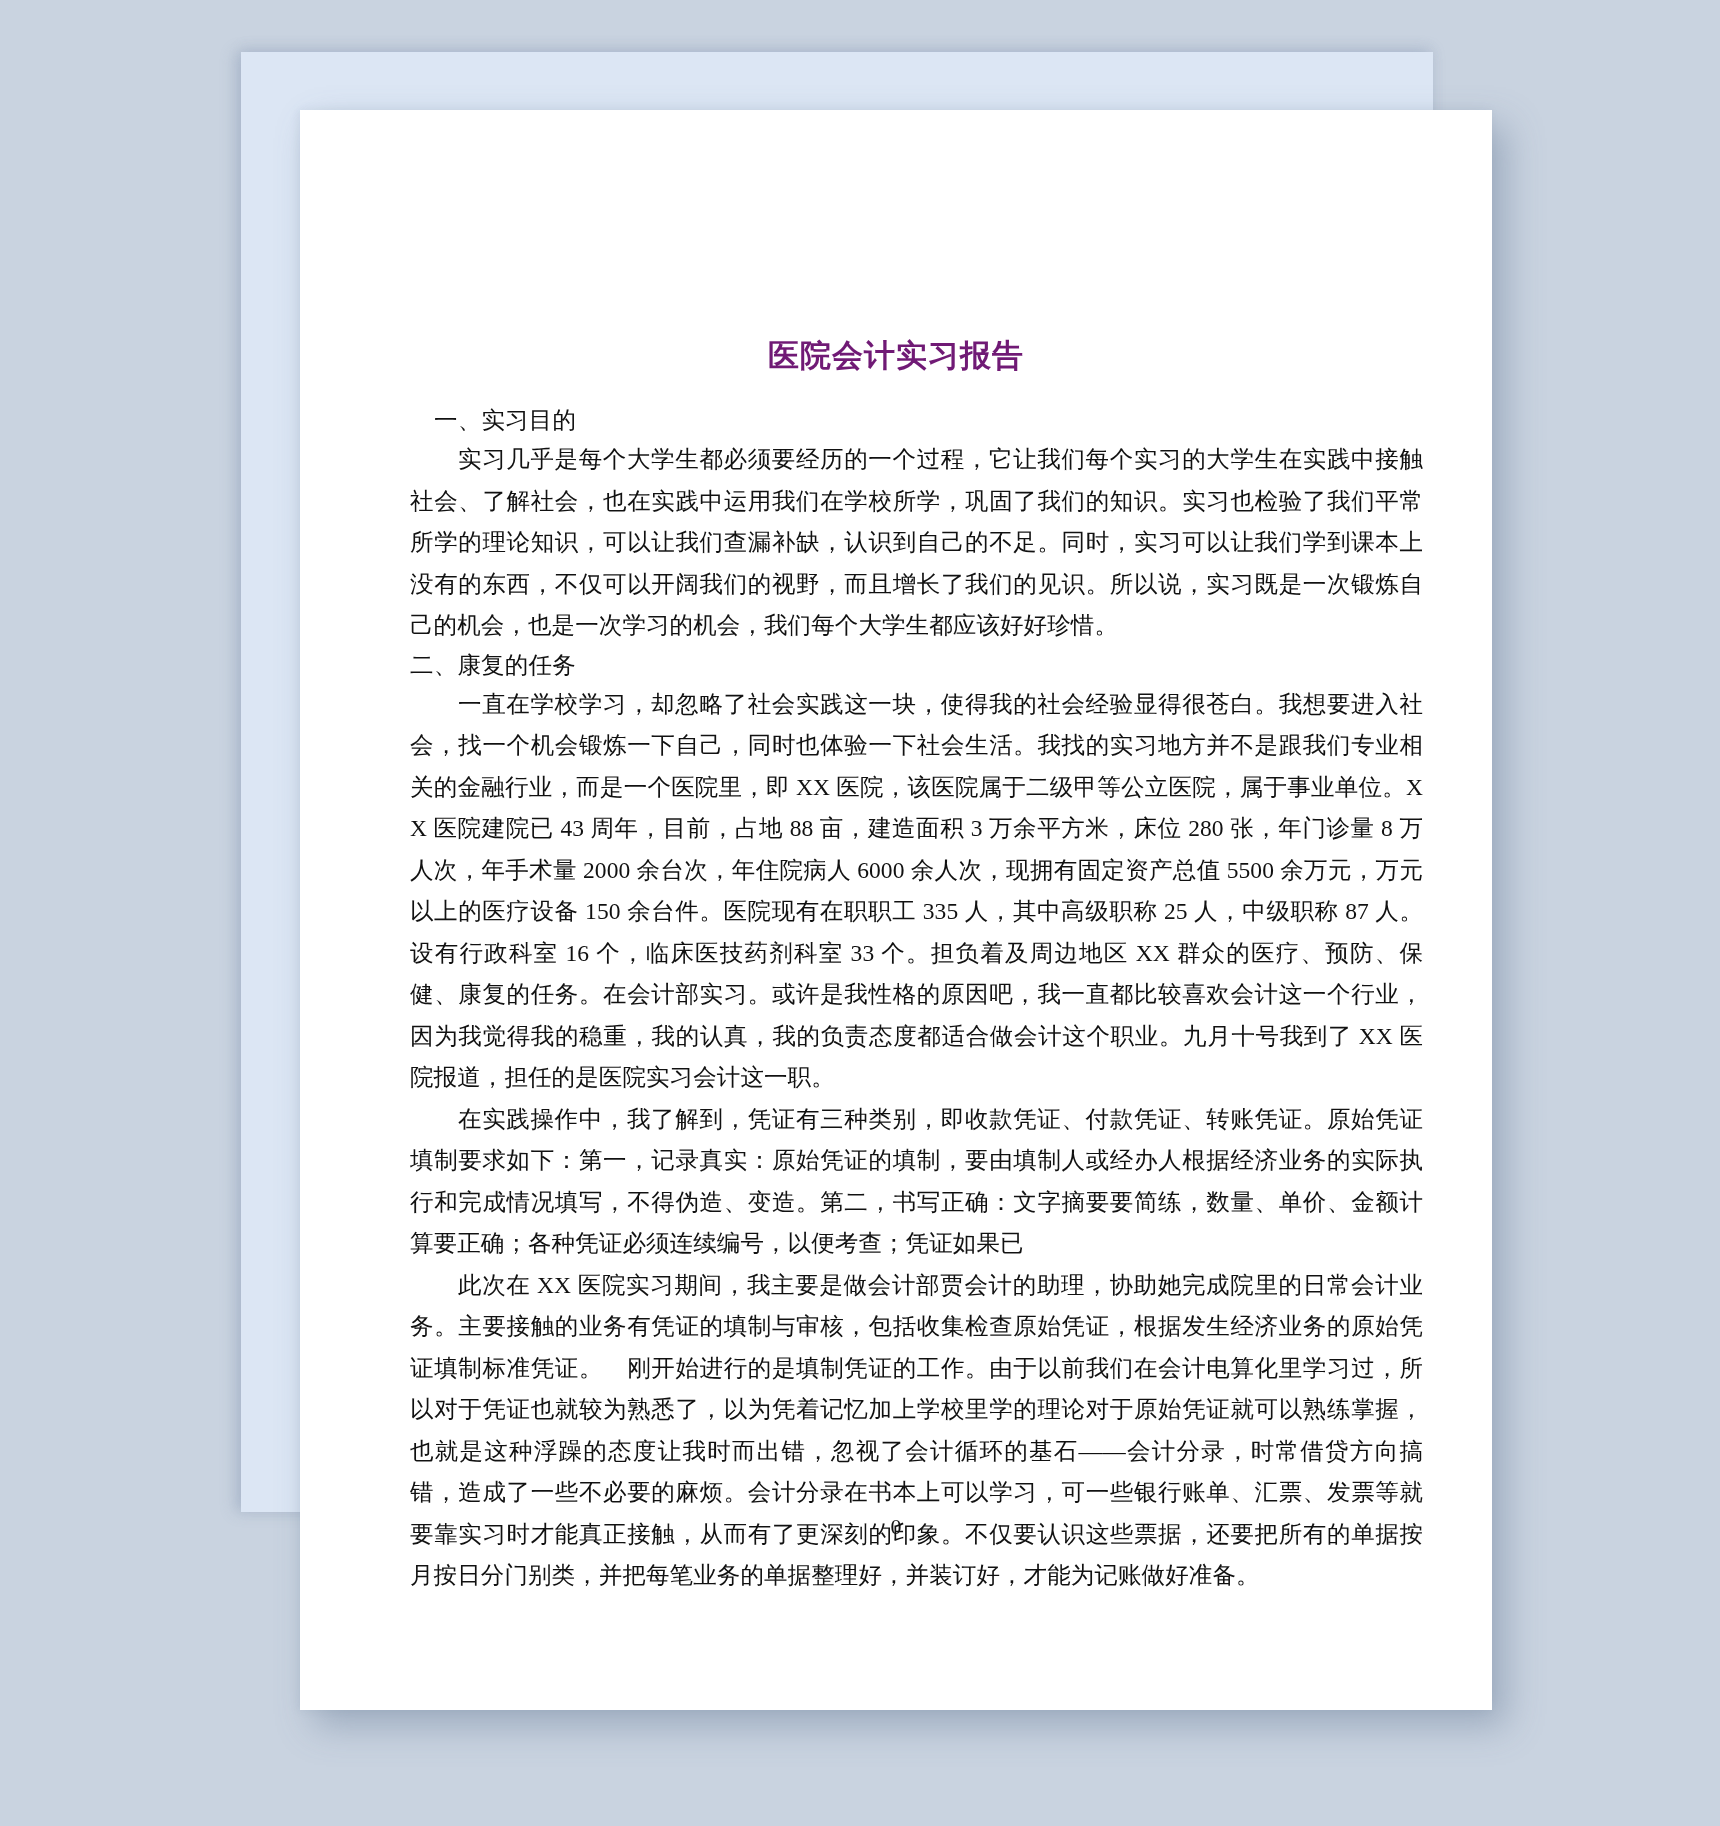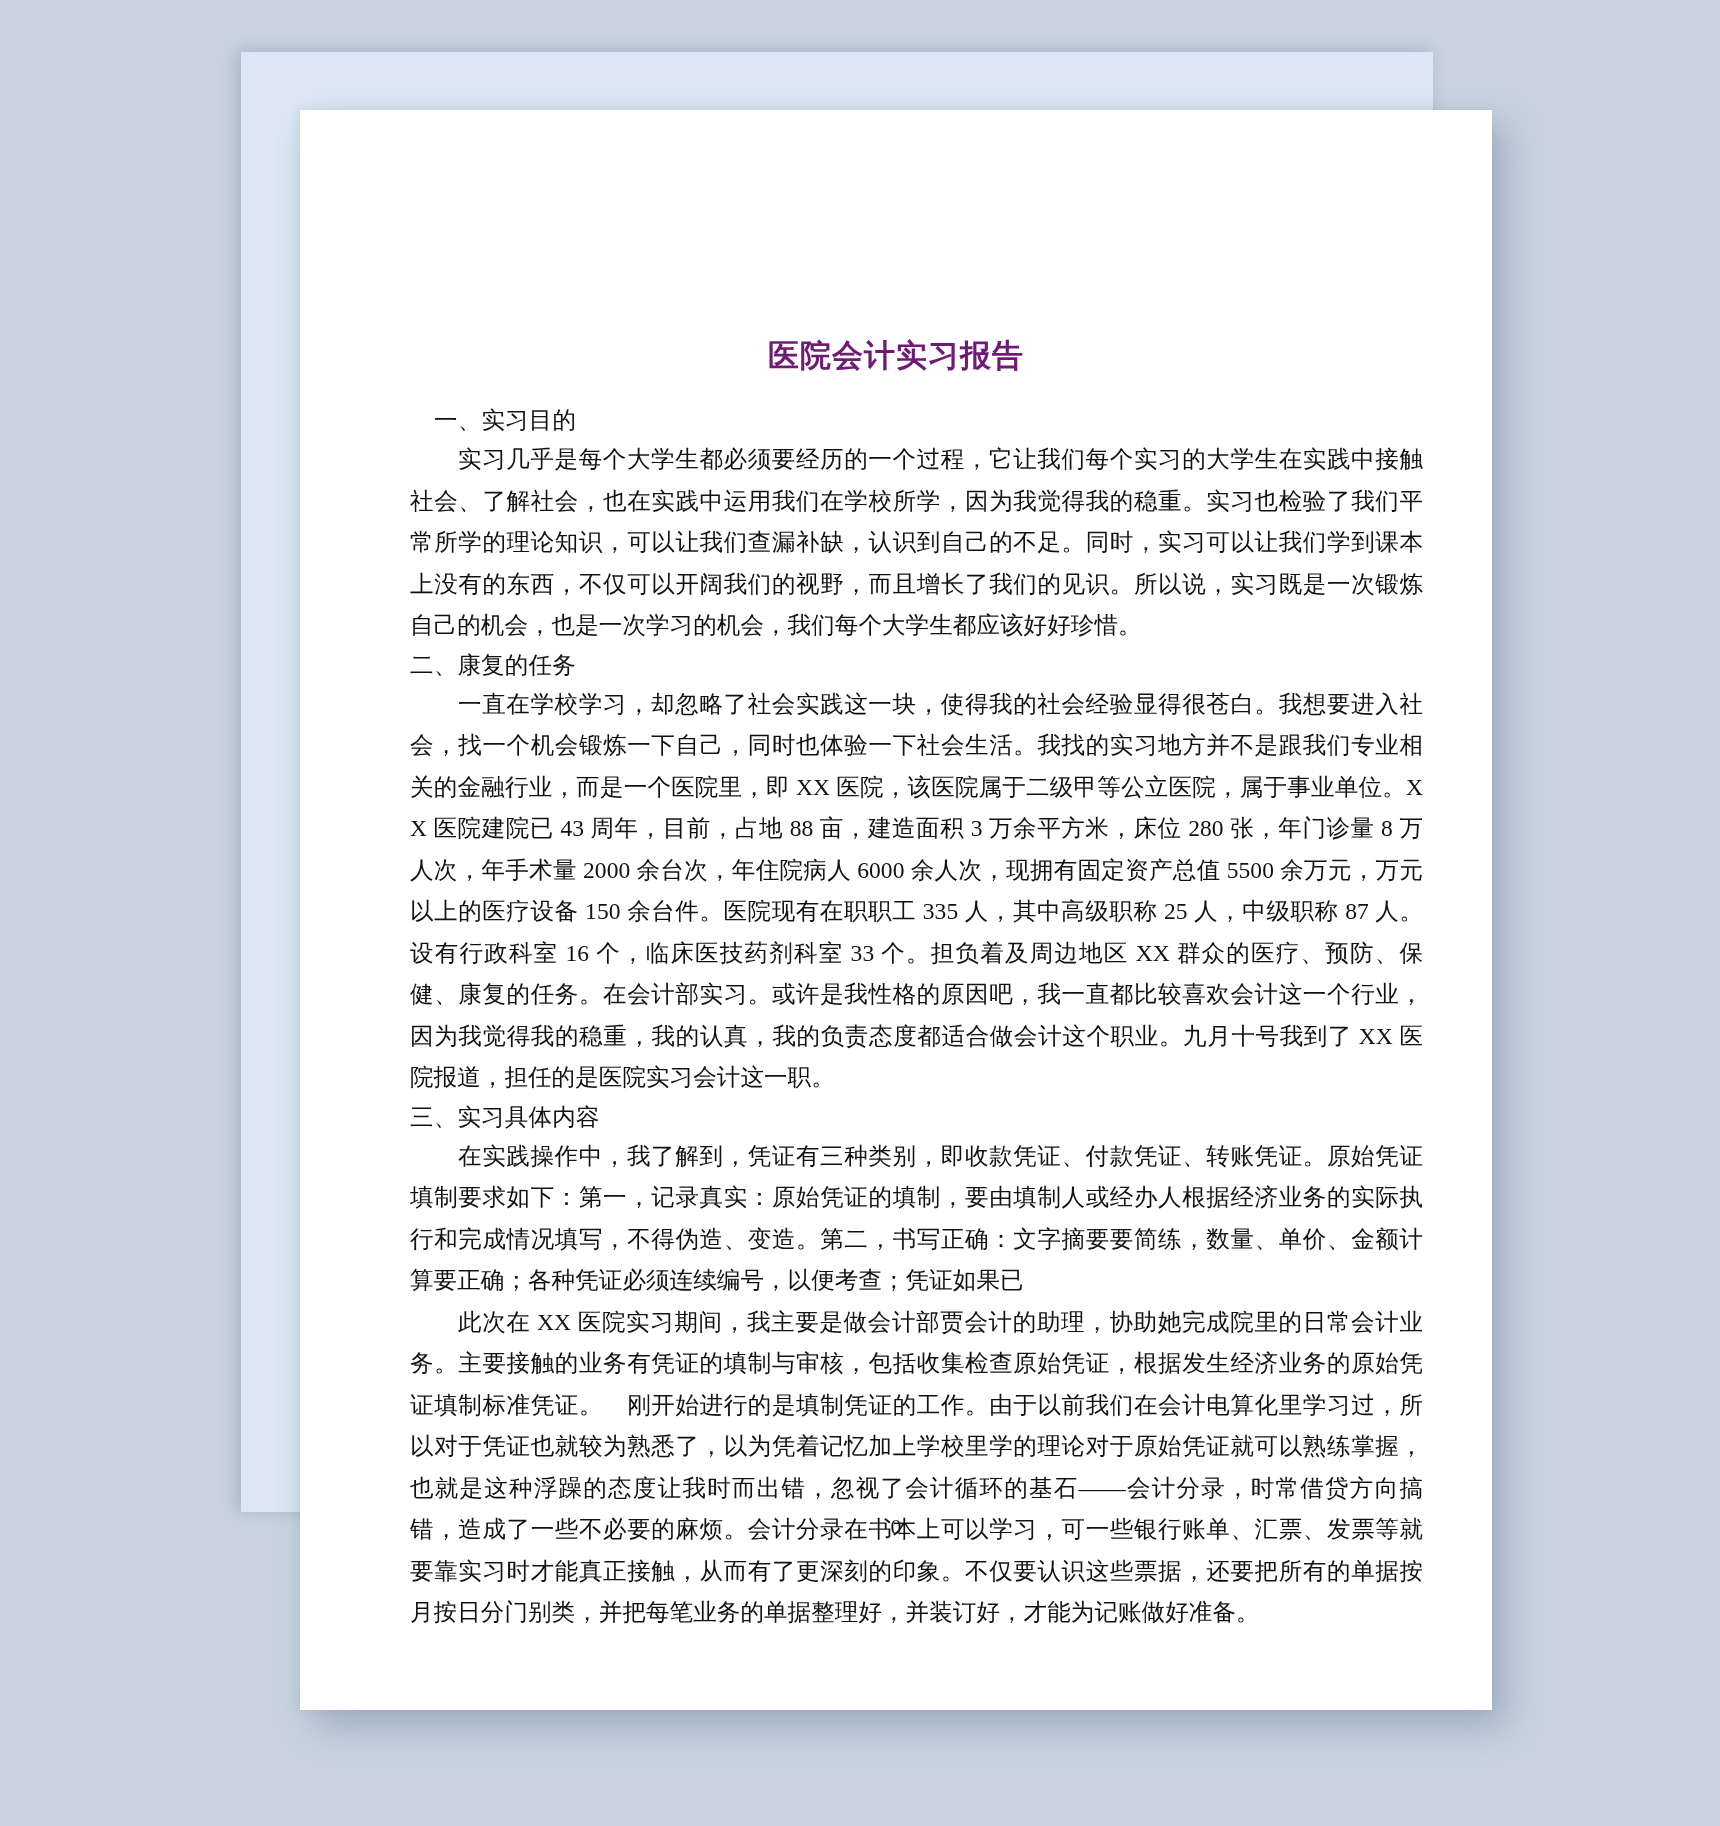--- a/index.html
+++ b/index.html
@@ -119,26 +119,25 @@
   <div class="back-sheet"></div>
 
   <div class="page">
     <div class="page-inner">
 
       <h1 class="doc-title">医院会计实习报告</h1>
 
       <div class="body-block">
 
         <p class="section-heading indent1">一、实习目的</p>
-        <p class="para">实习几乎是每个大学生都必须要经历的一个过程，它让我们每个实习的大学生在实践中接触社会、了解社会，也在实践中运用我们在学校所学，因为我觉得我的稳重。实习也检验了我们平常所学的理论知识，可以让我们查漏补缺，认识到自己的不足。同时，实习可以让我们学到课本上没有的东西，不仅可以开阔我们的视野，而且增长了我们的见识。所以说，实习既是一次锻炼自己的机会，也是一次学习的机会，我们每个大学生都应该好好珍惜。</p>
+        <p class="para">实习几乎是每个大学生都必须要经历的一个过程，它让我们每个实习的大学生在实践中接触社会、了解社会，也在实践中运用我们在学校所学，巩固了我们的知识。实习也检验了我们平常所学的理论知识，可以让我们查漏补缺，认识到自己的不足。同时，实习可以让我们学到课本上没有的东西，不仅可以开阔我们的视野，而且增长了我们的见识。所以说，实习既是一次锻炼自己的机会，也是一次学习的机会，我们每个大学生都应该好好珍惜。</p>
 
         <p class="section-heading">二、康复的任务</p>
         <p class="para">一直在学校学习，却忽略了社会实践这一块，使得我的社会经验显得很苍白。我想要进入社会，找一个机会锻炼一下自己，同时也体验一下社会生活。我找的实习地方并不是跟我们专业相关的金融行业，而是一个医院里，即 XX 医院，该医院属于二级甲等公立医院，属于事业单位。XX 医院建院已 43 周年，目前，占地 88 亩，建造面积 3 万余平方米，床位 280 张，年门诊量 8 万人次，年手术量 2000 余台次，年住院病人 6000 余人次，现拥有固定资产总值 5500 余万元，万元以上的医疗设备 150 余台件。医院现有在职职工 335 人，其中高级职称 25 人，中级职称 87 人。设有行政科室 16 个，临床医技药剂科室 33 个。担负着及周边地区 XX 群众的医疗、预防、保健、康复的任务。在会计部实习。或许是我性格的原因吧，我一直都比较喜欢会计这一个行业，因为我觉得我的稳重，我的认真，我的负责态度都适合做会计这个职业。九月十号我到了 XX 医院报道，担任的是医院实习会计这一职。</p>
 
-        <p class="section-heading">三、实习具体内容</p>
         <p class="para">在实践操作中，我了解到，凭证有三种类别，即收款凭证、付款凭证、转账凭证。原始凭证填制要求如下：第一，记录真实：原始凭证的填制，要由填制人或经办人根据经济业务的实际执行和完成情况填写，不得伪造、变造。第二，书写正确：文字摘要要简练，数量、单价、金额计算要正确；各种凭证必须连续编号，以便考查；凭证如果已</p>
         <p class="para">此次在 XX 医院实习期间，我主要是做会计部贾会计的助理，协助她完成院里的日常会计业务。主要接触的业务有凭证的填制与审核，包括收集检查原始凭证，根据发生经济业务的原始凭证填制标准凭证。　刚开始进行的是填制凭证的工作。由于以前我们在会计电算化里学习过，所以对于凭证也就较为熟悉了，以为凭着记忆加上学校里学的理论对于原始凭证就可以熟练掌握，也就是这种浮躁的态度让我时而出错，忽视了会计循环的基石——会计分录，时常借贷方向搞错，造成了一些不必要的麻烦。会计分录在书本上可以学习，可一些银行账单、汇票、发票等就要靠实习时才能真正接触，从而有了更深刻的印象。不仅要认识这些票据，还要把所有的单据按月按日分门别类，并把每笔业务的单据整理好，并装订好，才能为记账做好准备。</p>
 
       </div>
 
       <div class="page-number">0</div>
 
     </div>
   </div>
 

